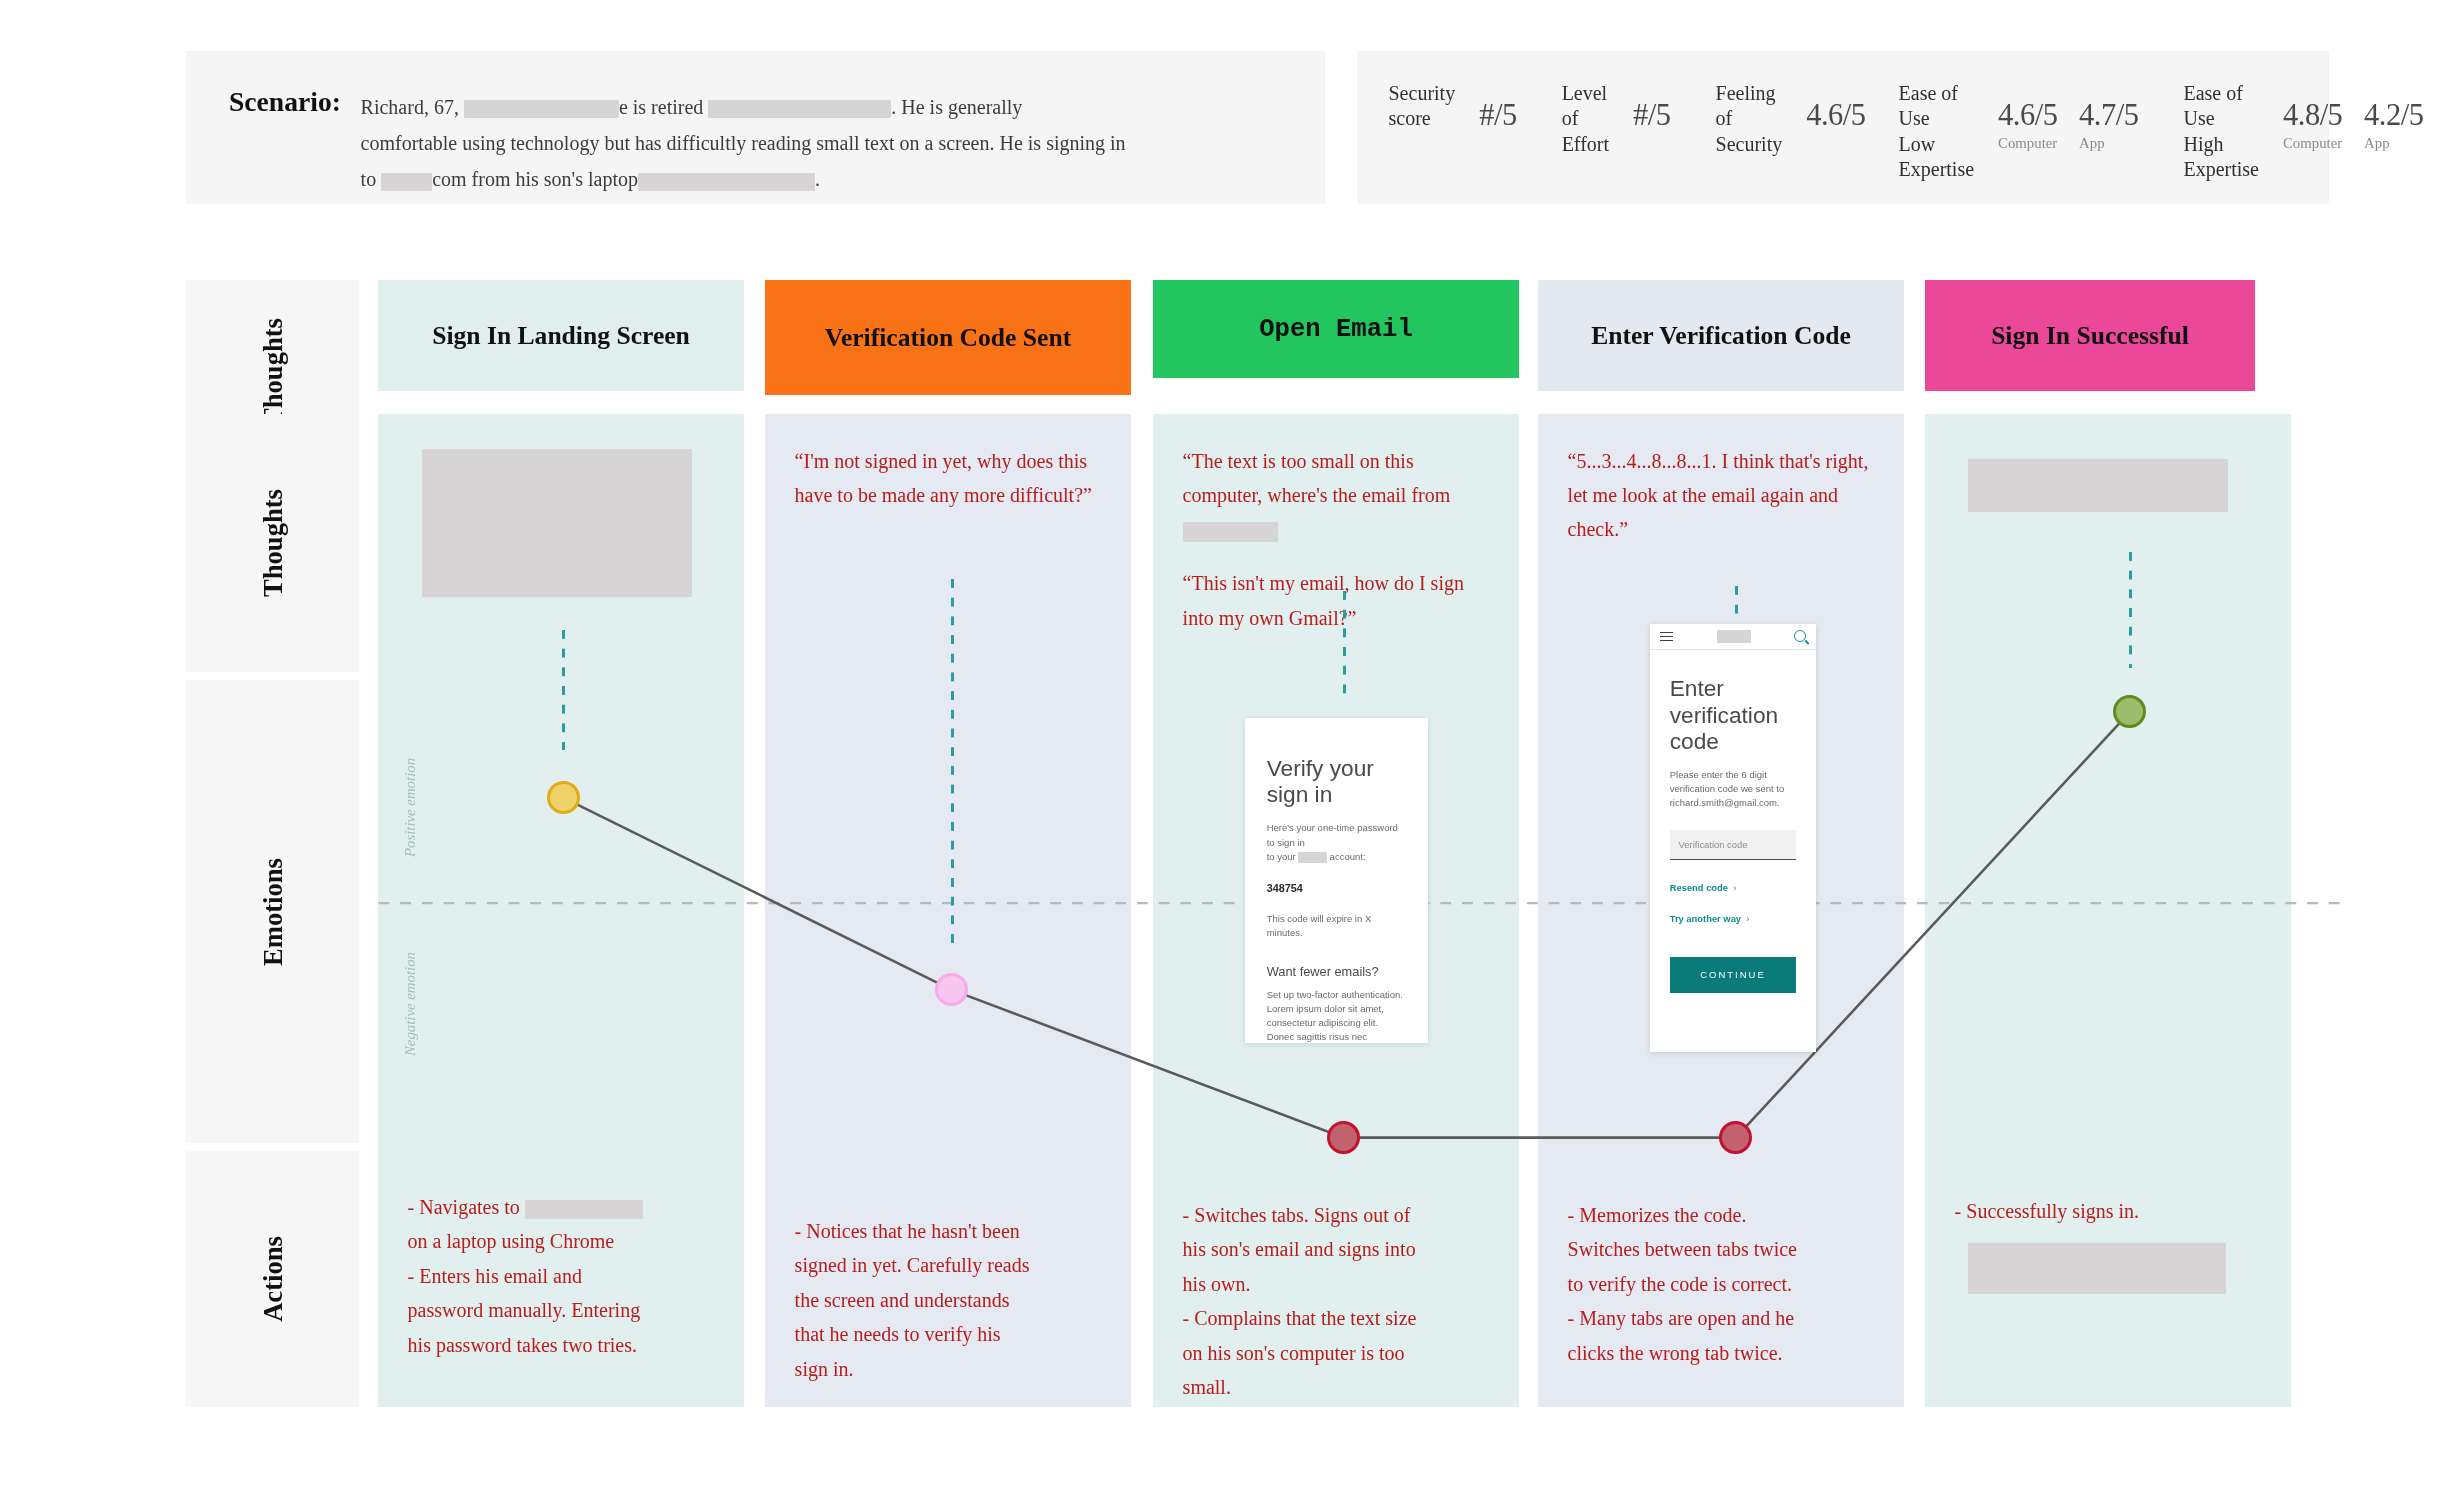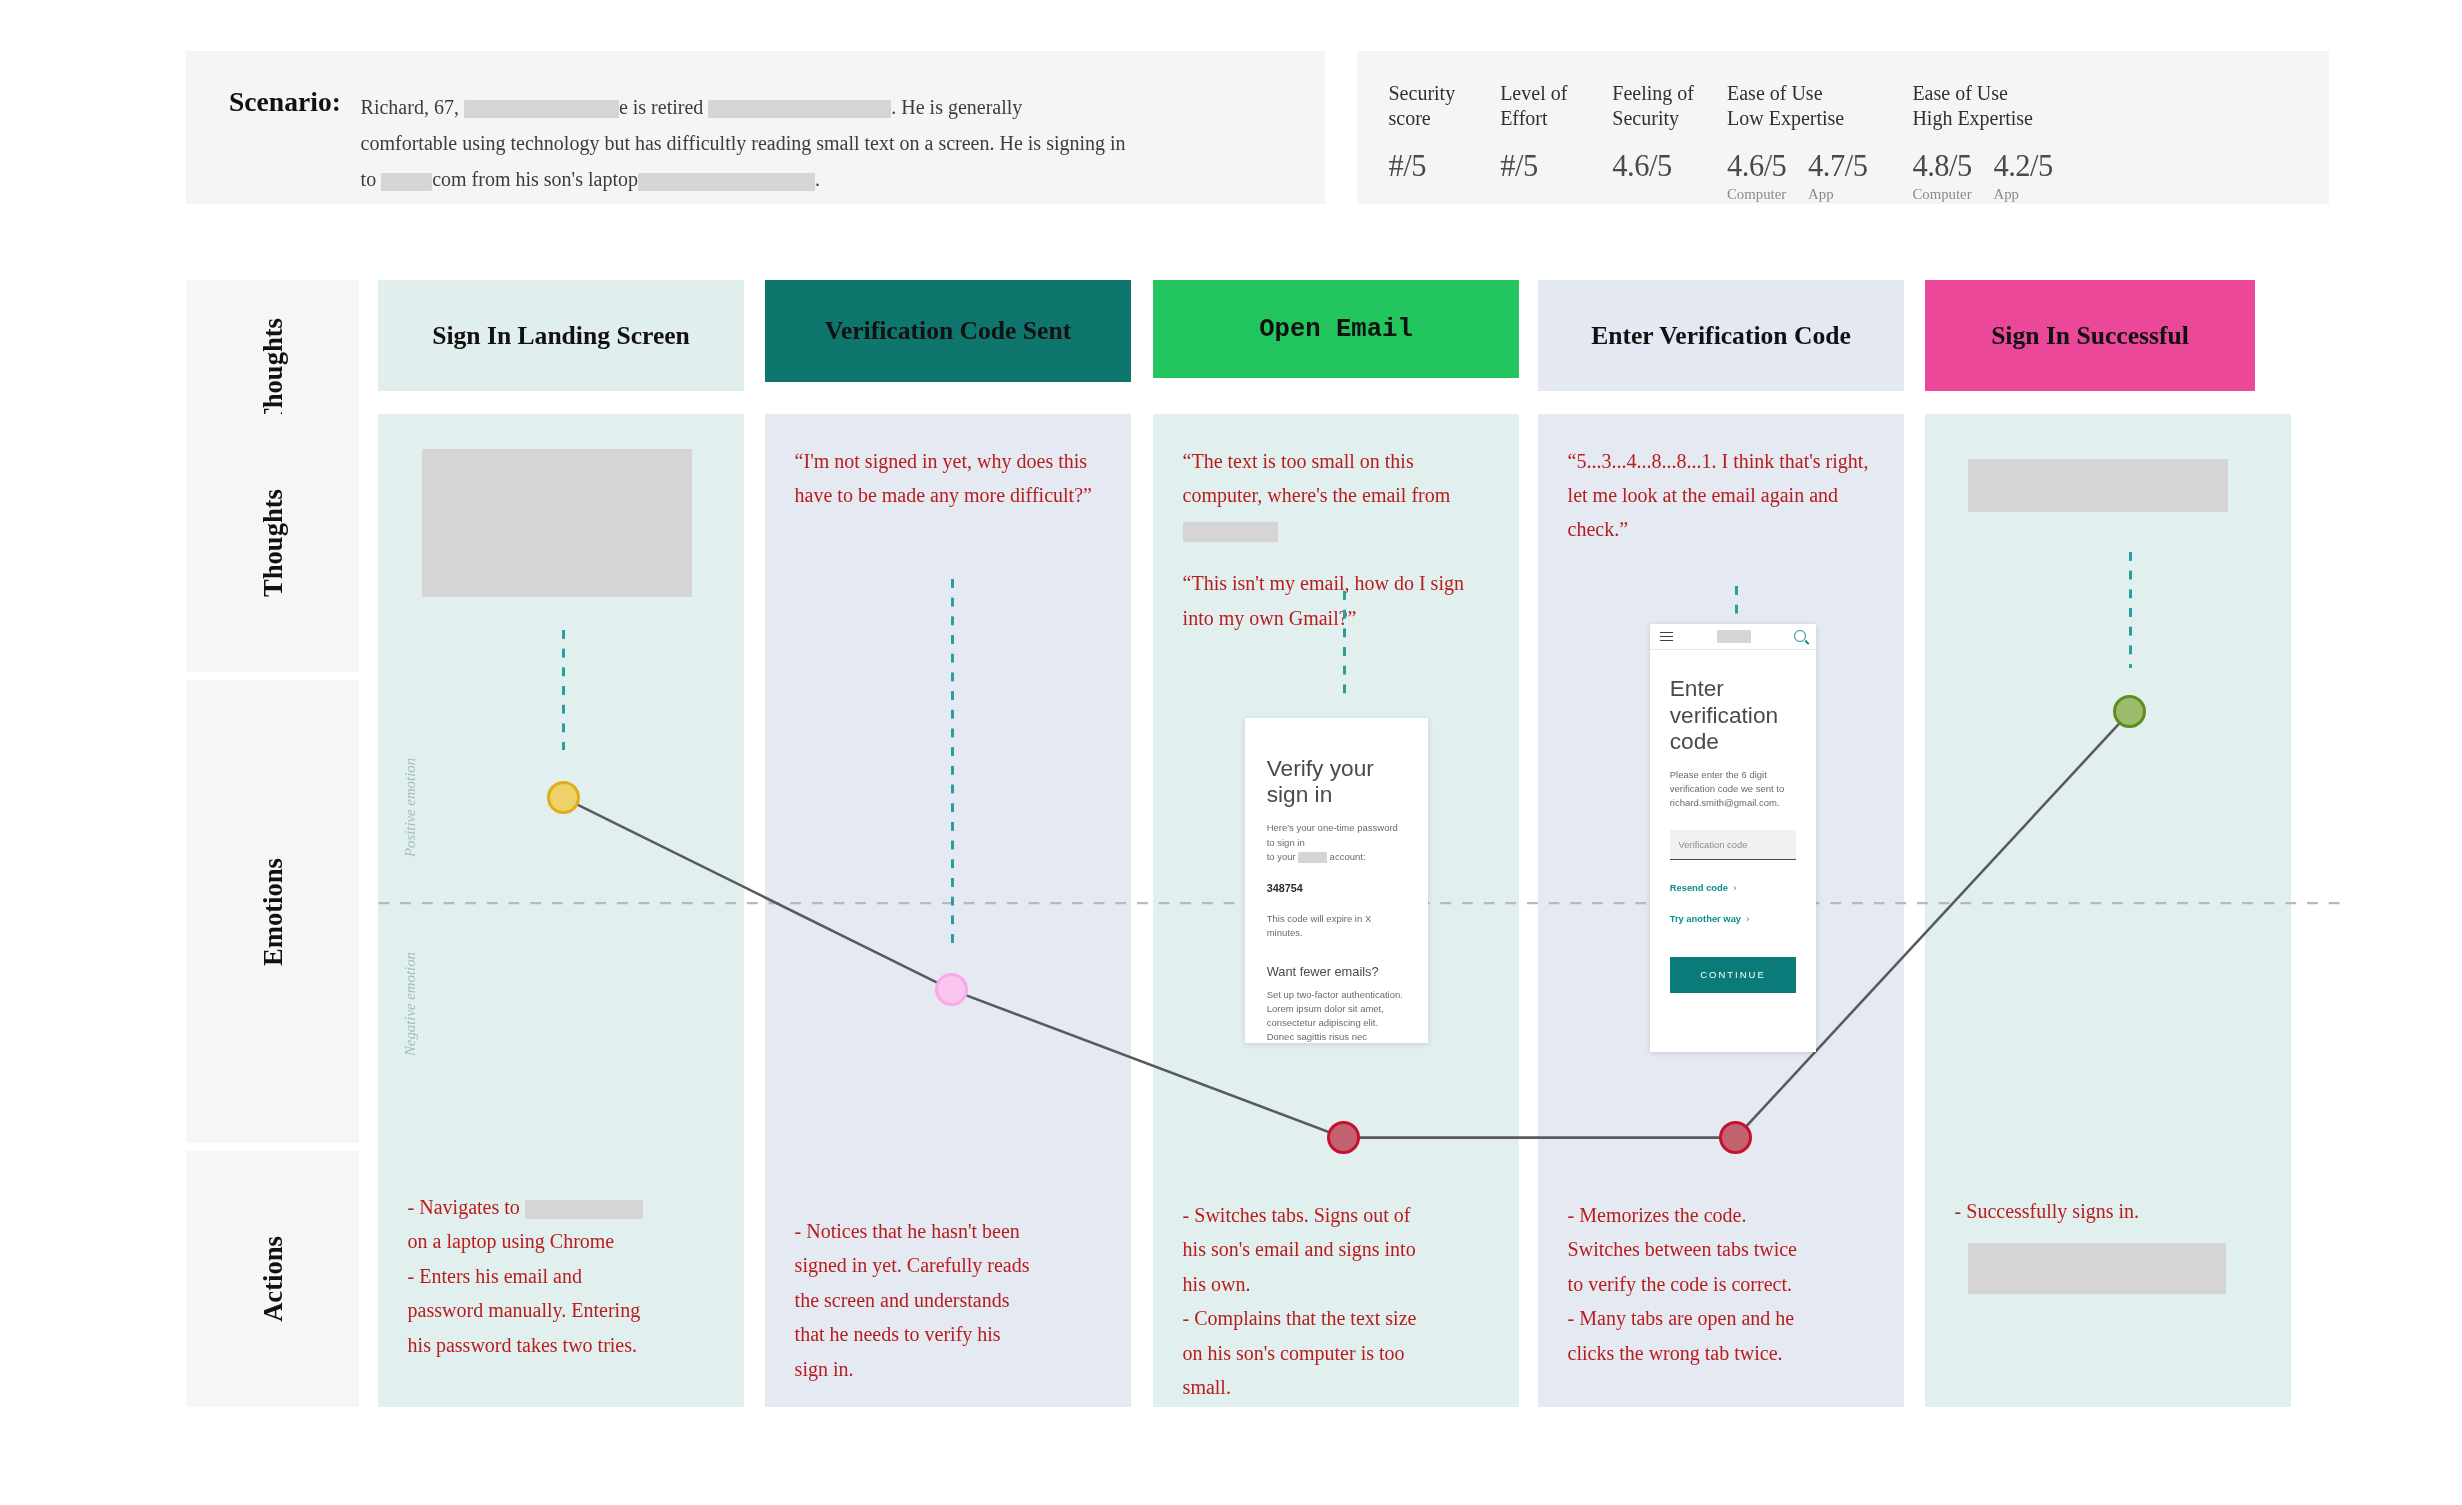--- a/index.html
+++ b/index.html
@@ -29,21 +29,21 @@
   }
   .redact { display: inline-block; background: #d6d4d4; vertical-align: middle;
             border-radius: 1px; height: 18.7px; }
 
   .metrics-card {
     position: absolute; left: 1357px; top: 51px;
     width: 972px; height: 153px;
     background: #f5f5f5;
     display: flex; align-items: flex-start; padding: 29.6px 0 0 31.5px;
   }
-  .metric { display: flex; flex-direction: column; }
+  .metric { display: flex; flex-direction: row; gap: 24px; }
   .metric-title {
     font-size: 20px; color: #303030; line-height: 1.28; white-space: pre-line;
   }
   .metric-values { display: flex; gap: 21.7px; margin-top: 17.7px; }
   .metric-val { display: flex; flex-direction: column; }
   .metric-num { font-size: 30.5px; color: #4a4a4a; font-weight: 300; letter-spacing: -0.5px; }
   .metric-sub { font-size: 14.8px; color: #8a8a8a; margin-top: 2px; }
 
   
   .rowlabel {
@@ -189,21 +189,21 @@
 
   <div id="grid">
       <div class="cell" style="left: 378px; top: 280px; width: 366px; height: 111px; background: rgb(224, 239, 237);">
         <div class="hdr-text">Sign In Landing Screen</div>
       </div>
       <div class="cell" style="left: 378px; top: 414px; width: 366px; height: 993px; background: rgb(225, 240, 238);"></div>
       <div class="gray-block" style="left: 422px; top: 449px; width: 270px; height: 148px;"></div>
       <div class="cell body-text" style="left: 378px; top: 1190px; width: 366px; padding-top: 0px;">
         <p>- Navigates to <span class="redact" style="width: 118px; height: 19.7px;"></span><br>on a laptop using Chrome<br>- Enters his email and<br>password manually. Entering<br>his password takes two tries.</p>
       </div>
-      <div class="cell" style="left: 765px; top: 280px; width: 366px; height: 102px; background: #0f766e;">
+      <div class="cell" style="left: 765px; top: 280px; width: 366px; height: 115px; background: #f97316;">
         <div class="hdr-text">Verification Code Sent</div>
       </div>
       <div class="cell" style="left: 765px; top: 414px; width: 366px; height: 993px; background: rgb(228, 233, 242);"></div>
       <div class="cell body-text" style="left: 765px; top: 414px; width: 366px;">
         <p>“I'm not signed in yet, why does this have to be made any more difficult?”</p>
       </div>
       <div class="cell body-text" style="left: 765px; top: 1214px; width: 366px; padding-top: 0px;">
         <p>- Notices that he hasn't been<br>signed in yet. Carefully reads<br>the screen and understands<br>that he needs to verify his<br>sign in.</p>
       </div>
       <div class="cell" style="left: 1153px; top: 280px; width: 366px; height: 98px; background: #22c55e; font-family: Liberation Mono, monospace;">

